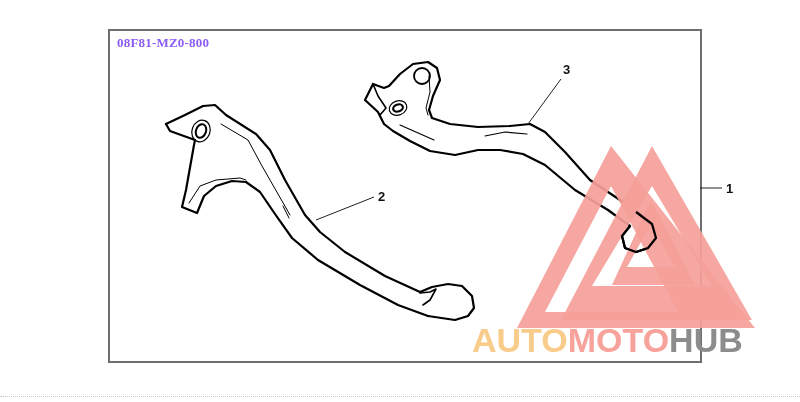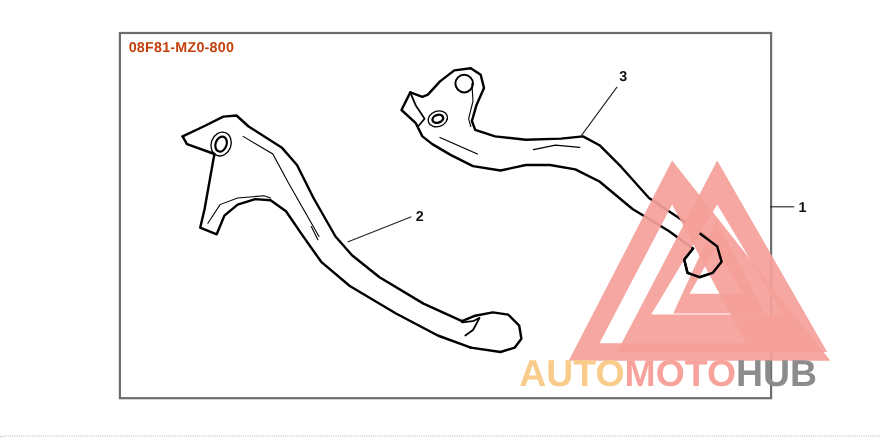--- a/index.html
+++ b/index.html
@@ -23,22 +23,23 @@
       border: 2px solid #6e6e6e;
       box-sizing: content-box;
       background: transparent;
     }
     .part-number {
       position: absolute;
       left: 117px;
       top: 35px;
       font-size: 13px;
       font-weight: bold;
-      color: #c2410c;
+      color: #8b5cf6;
       letter-spacing: 0.2px;
+      font-family: Liberation Serif, serif;
     }
     .callout {
       position: absolute;
       font-size: 13px;
       font-weight: bold;
       color: #111;
     }
     .callout-1 { left: 726px; top: 181px; }
     .callout-2 { left: 378px; top: 189px; }
     .callout-3 { left: 563px; top: 62px; }

